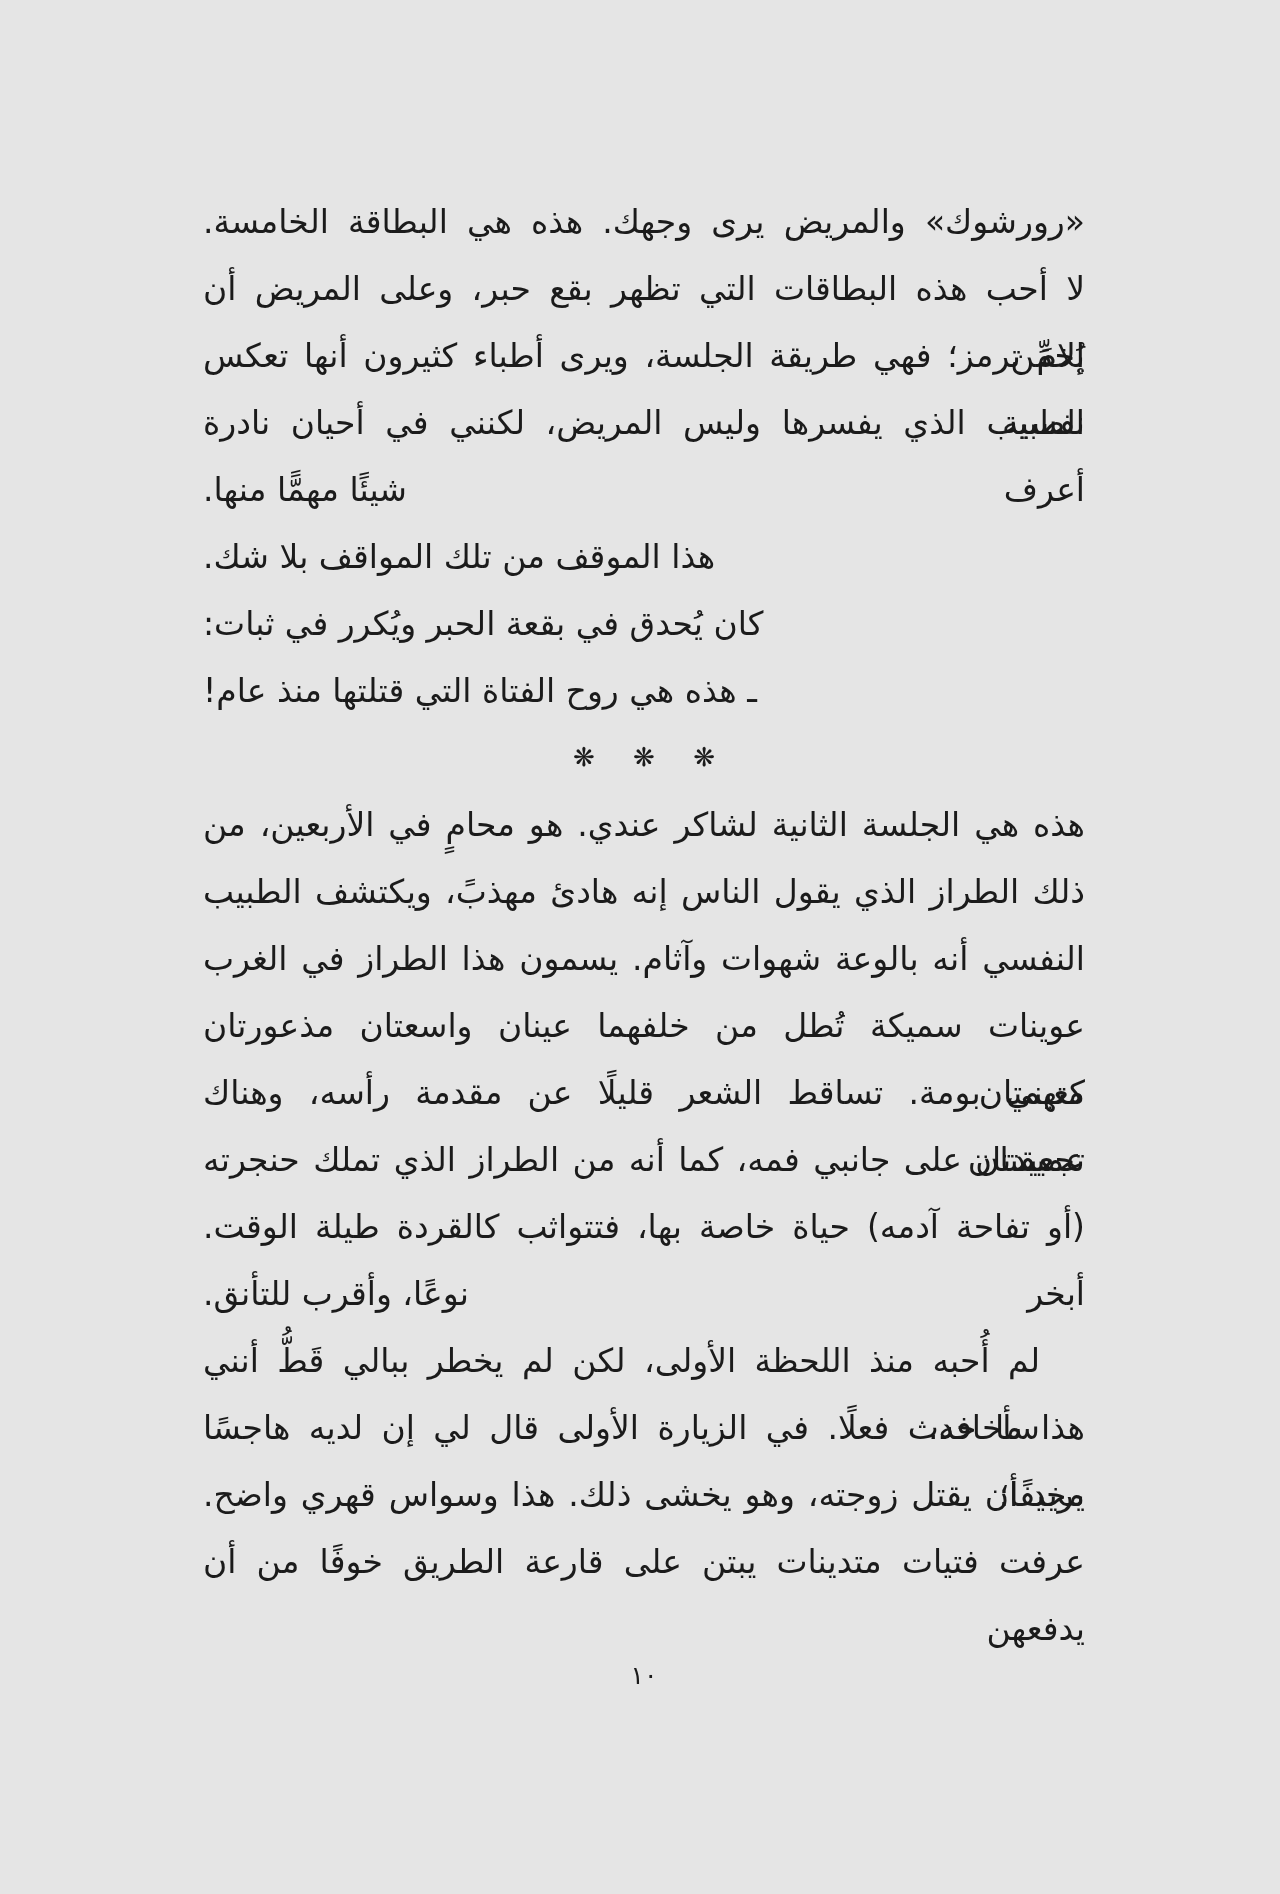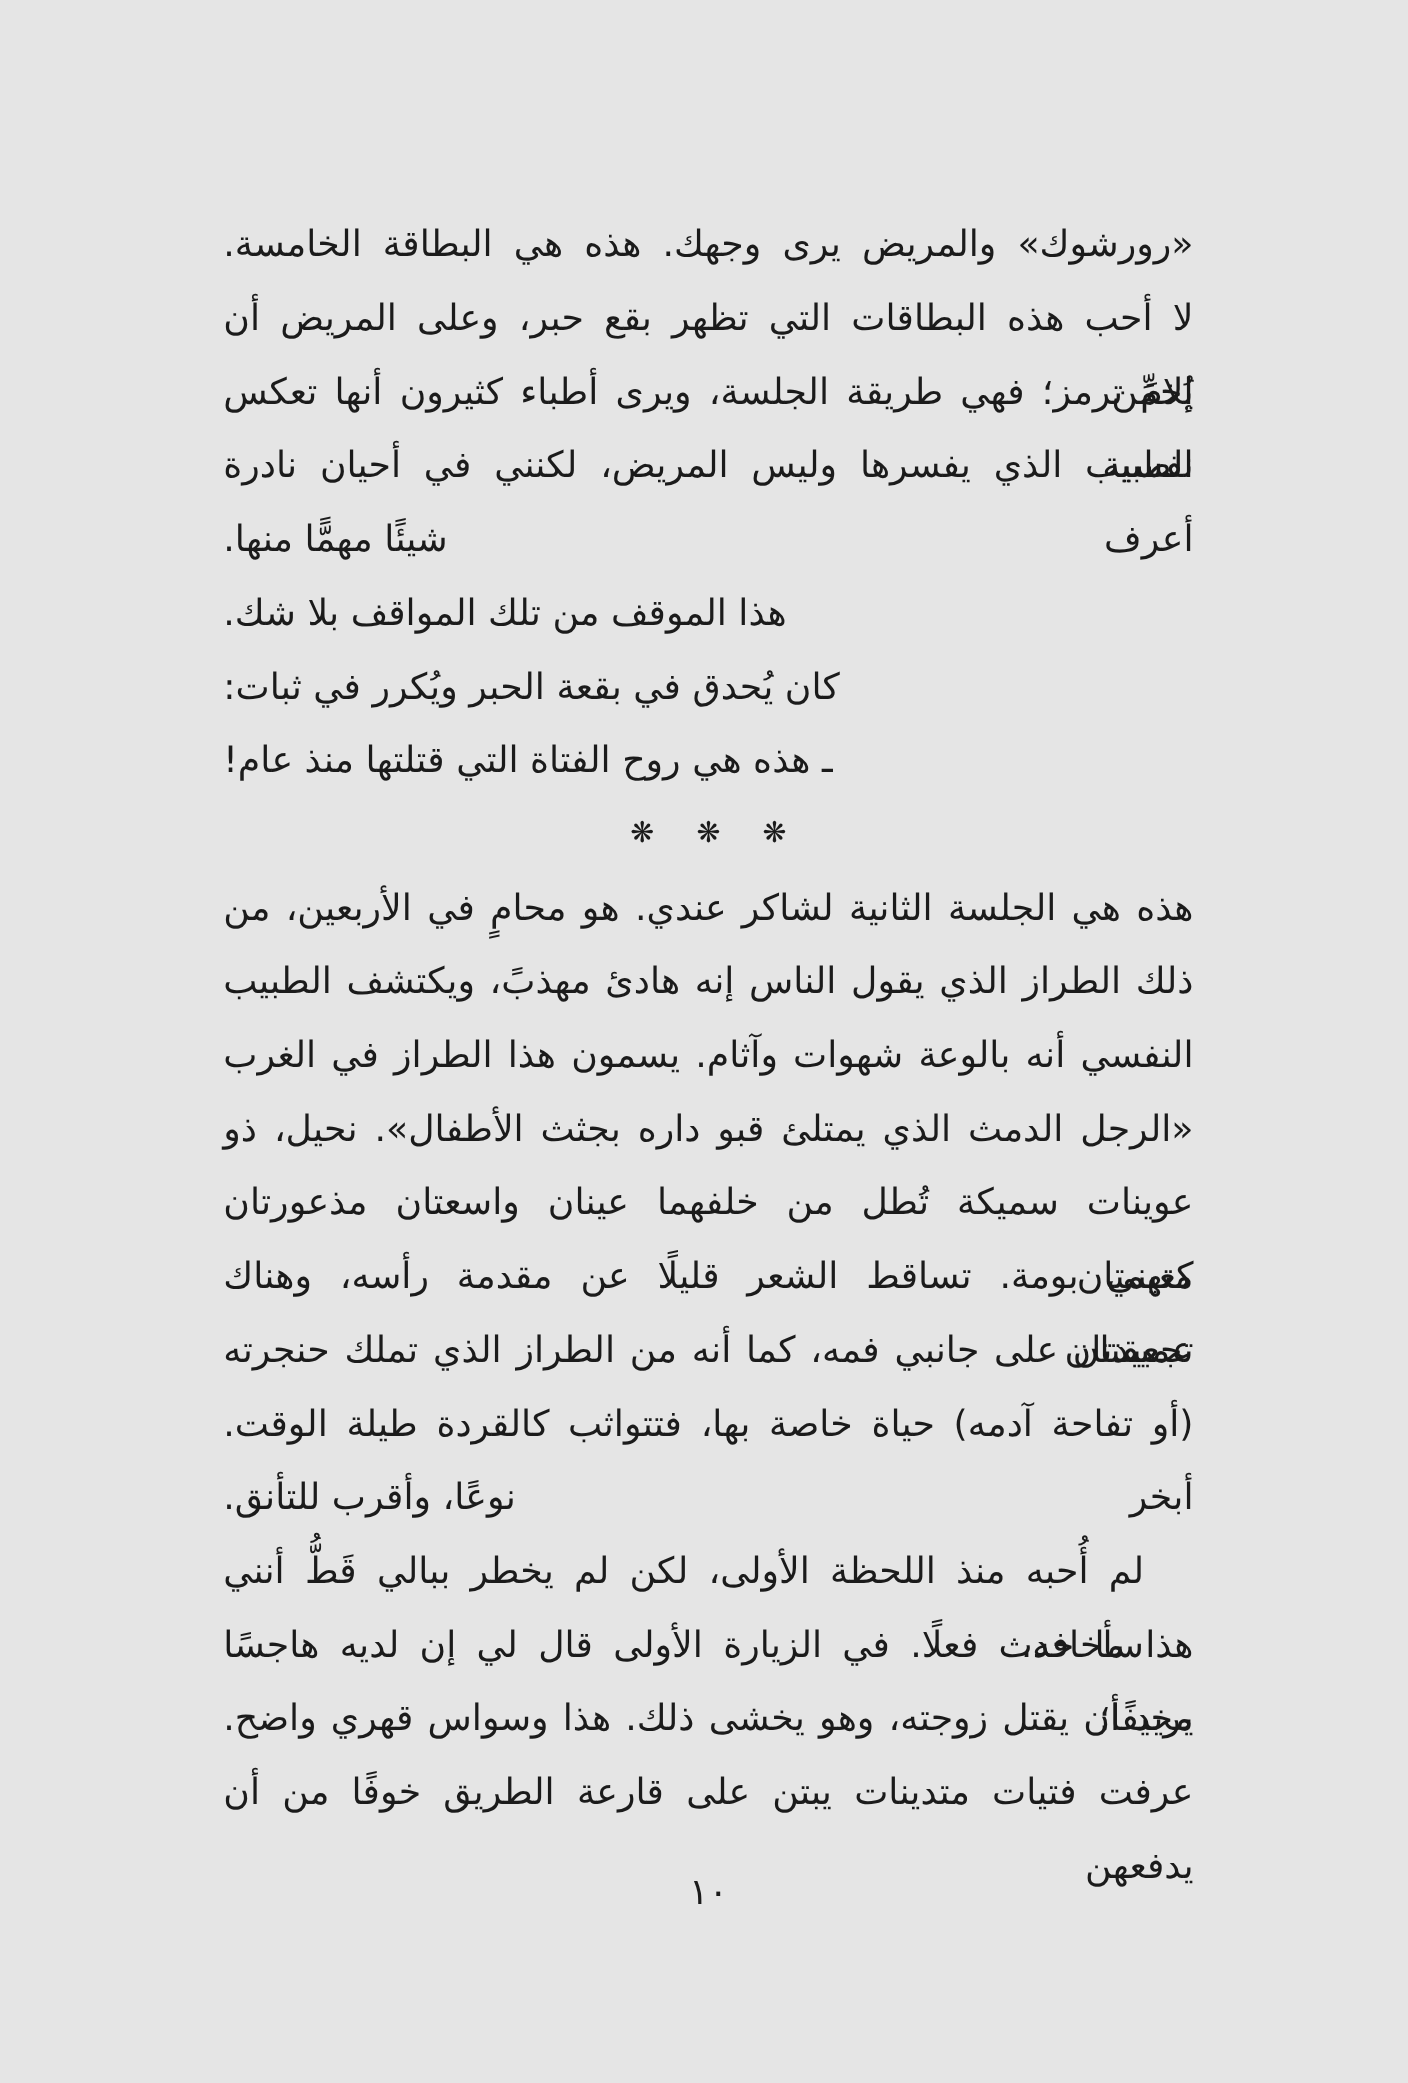--- a/index.html
+++ b/index.html
@@ -51,42 +51,40 @@
     letter-spacing: 0;
   }
   .page-number {
     position: absolute;
     top: 1652px;
     right: 195px;
     left: 203px;
     height: 48px;
     line-height: 48px;
     text-align: center;
-    font-size: 33px;
-    margin-top: 44px;
+    font-size: 25px;
   }
 </style>
 </head>
 <body>
 
 <div class="page">
   <main class="text-block">
     <div class="line justify">«رورشوك» والمريض يرى وجهك. هذه هي البطاقة الخامسة.</div>
     <div class="line justify">لا أحب هذه البطاقات التي تظهر بقع حبر، وعلى المريض أن يُخمِّن</div>
     <div class="line justify">إلامَ ترمز؛ فهي طريقة الجلسة، ويرى أطباء كثيرون أنها تعكس نفسية</div>
     <div class="line justify">الطبيب الذي يفسرها وليس المريض، لكنني في أحيان نادرة أعرف</div>
     <div class="line start">شيئًا مهمًّا منها.</div>
     <div class="line start">هذا الموقف من تلك المواقف بلا شك.</div>
     <div class="line start">كان يُحدق في بقعة الحبر ويُكرر في ثبات:</div>
     <div class="line start">ـ هذه هي روح الفتاة التي قتلتها منذ عام!</div>
     <div class="line separator">❋ ❋ ❋</div>
     <div class="line justify">هذه هي الجلسة الثانية لشاكر عندي. هو محامٍ في الأربعين، من</div>
     <div class="line justify">ذلك الطراز الذي يقول الناس إنه هادئ مهذبً، ويكتشف الطبيب</div>
     <div class="line justify">النفسي أنه بالوعة شهوات وآثام. يسمون هذا الطراز في الغرب</div>
-    <div class="line justify">«الرجل الدمث الذي يمتلئ قبو داره بجثث الأطفال». نحيل، ذو</div>
     <div class="line justify">عوينات سميكة تُطل من خلفهما عينان واسعتان مذعورتان متهمتان</div>
     <div class="line justify">كعيني بومة. تساقط الشعر قليلًا عن مقدمة رأسه، وهناك تجعيدتان</div>
     <div class="line justify">عميقتان على جانبي فمه، كما أنه من الطراز الذي تملك حنجرته</div>
     <div class="line justify">(أو تفاحة آدمه) حياة خاصة بها، فتتواثب كالقردة طيلة الوقت. أبخر</div>
     <div class="line start">نوعًا، وأقرب للتأنق.</div>
     <div class="line justify indent">لم أُحبه منذ اللحظة الأولى، لكن لم يخطر ببالي قَطُّ أنني سأخافه.</div>
     <div class="line justify">هذا ما حدث فعلًا. في الزيارة الأولى قال لي إن لديه هاجسًا مخيفًا؛</div>
     <div class="line justify">يريد أن يقتل زوجته، وهو يخشى ذلك. هذا وسواس قهري واضح.</div>
     <div class="line justify">عرفت فتيات متدينات يبتن على قارعة الطريق خوفًا من أن يدفعهن</div>
   </main>

